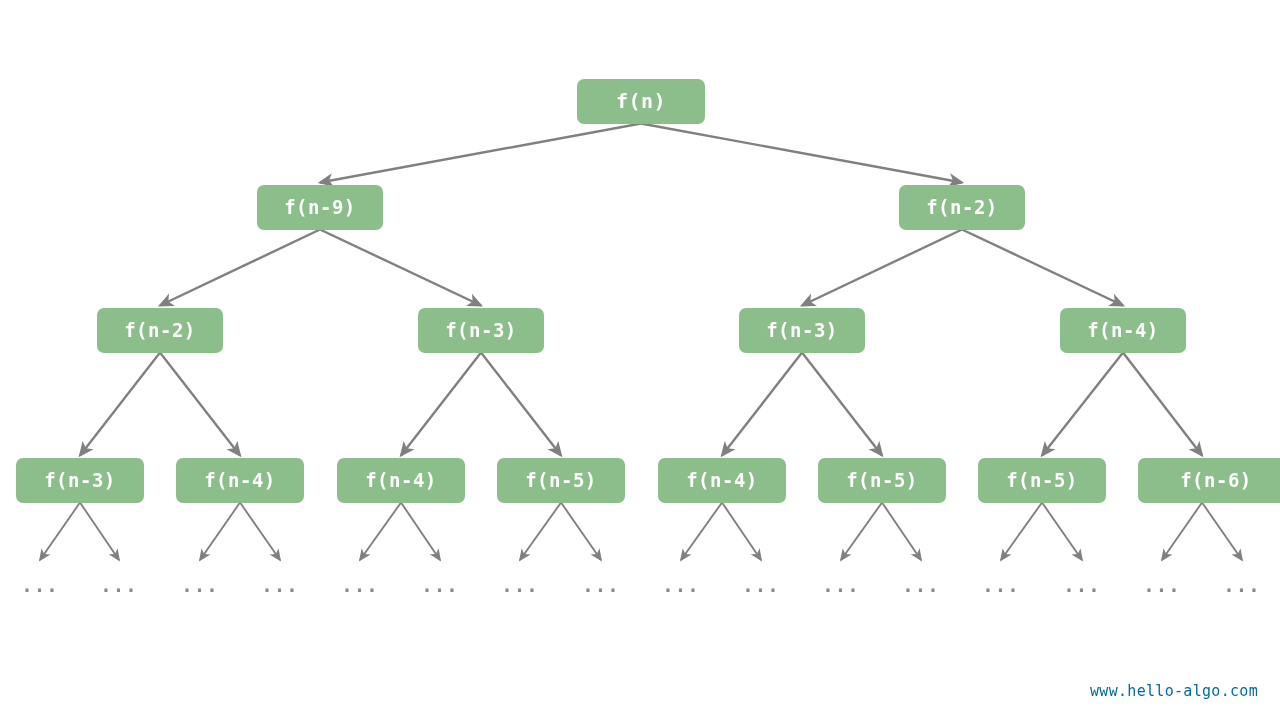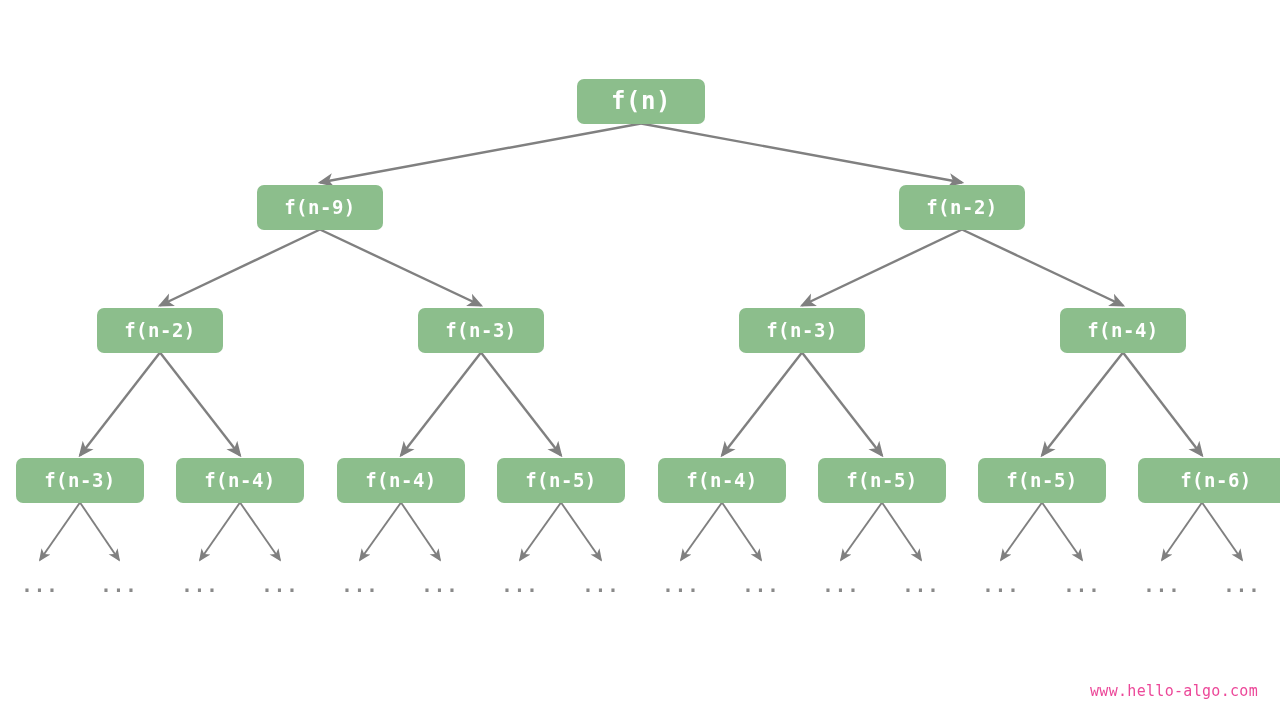--- a/index.html
+++ b/index.html
@@ -103,21 +103,21 @@
       <line x1="722" y1="502.5" x2="761" y2="560" stroke="#808080" stroke-width="1.9" stroke-linecap="butt" marker-end="url(#arrow)"></line>
       <line x1="882" y1="502.5" x2="841" y2="560" stroke="#808080" stroke-width="1.9" stroke-linecap="butt" marker-end="url(#arrow)"></line>
       <line x1="882" y1="502.5" x2="921" y2="560" stroke="#808080" stroke-width="1.9" stroke-linecap="butt" marker-end="url(#arrow)"></line>
       <line x1="1042" y1="502.5" x2="1001" y2="560" stroke="#808080" stroke-width="1.9" stroke-linecap="butt" marker-end="url(#arrow)"></line>
       <line x1="1042" y1="502.5" x2="1082" y2="560" stroke="#808080" stroke-width="1.9" stroke-linecap="butt" marker-end="url(#arrow)"></line>
       <line x1="1202" y1="502.5" x2="1162" y2="560" stroke="#808080" stroke-width="1.9" stroke-linecap="butt" marker-end="url(#arrow)"></line>
       <line x1="1202" y1="502.5" x2="1242" y2="560" stroke="#808080" stroke-width="1.9" stroke-linecap="butt" marker-end="url(#arrow)"></line>
     </svg>
 
   <div id="nodes-layer">
-      <div class="node" style="left: 577px; top: 78.5px; width: 128px; height: 45px; font-size: 24px; background: rgb(140, 190, 140); color: rgb(255, 255, 255);">
+      <div class="node" style="left: 577px; top: 78.5px; width: 128px; height: 45px; font-size: 20px; background: rgb(140, 190, 140); color: rgb(255, 255, 255);">
         <span>f(n)</span>
       </div>
       <div class="node" style="left: 257px; top: 184.5px; width: 126px; height: 45px; font-size: 19px; background: rgb(140, 190, 140); color: rgb(255, 255, 255);">
         <span>f(n-9)</span>
       </div>
       <div class="node" style="left: 899px; top: 184.5px; width: 126px; height: 45px; font-size: 19px; background: rgb(140, 190, 140); color: rgb(255, 255, 255);">
         <span>f(n-2)</span>
       </div>
       <div class="node" style="left: 97px; top: 307.5px; width: 126px; height: 45px; font-size: 19px; background: rgb(140, 190, 140); color: rgb(255, 255, 255);">
         <span>f(n-2)</span>
@@ -169,15 +169,15 @@
       <div class="ellipsis" style="left: 681px; top: 585px; color: rgb(138, 138, 138);">...</div>
       <div class="ellipsis" style="left: 761px; top: 585px; color: rgb(138, 138, 138);">...</div>
       <div class="ellipsis" style="left: 841px; top: 585px; color: rgb(138, 138, 138);">...</div>
       <div class="ellipsis" style="left: 921px; top: 585px; color: rgb(138, 138, 138);">...</div>
       <div class="ellipsis" style="left: 1001px; top: 585px; color: rgb(138, 138, 138);">...</div>
       <div class="ellipsis" style="left: 1082px; top: 585px; color: rgb(138, 138, 138);">...</div>
       <div class="ellipsis" style="left: 1162px; top: 585px; color: rgb(138, 138, 138);">...</div>
       <div class="ellipsis" style="left: 1242px; top: 585px; color: rgb(138, 138, 138);">...</div>
     </div>
 
-  <div id="watermark" style="color: #ec4899; margin-top: 16px;">www.hello-algo.com</div>
+  <div id="watermark" style="color: #0369a1; margin-top: 16px;">www.hello-algo.com</div>
 
 </div>
 
 </body></html>

